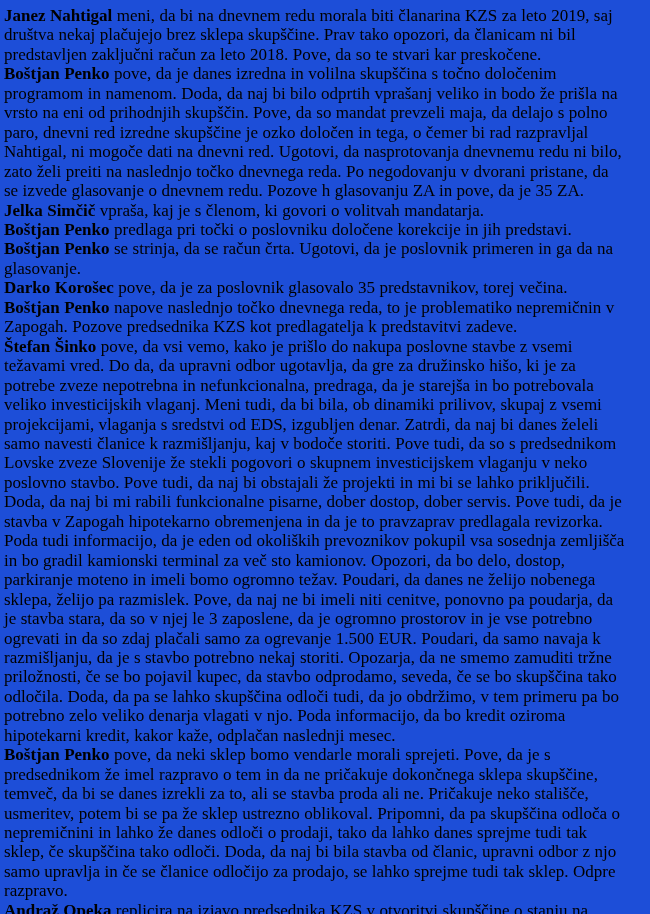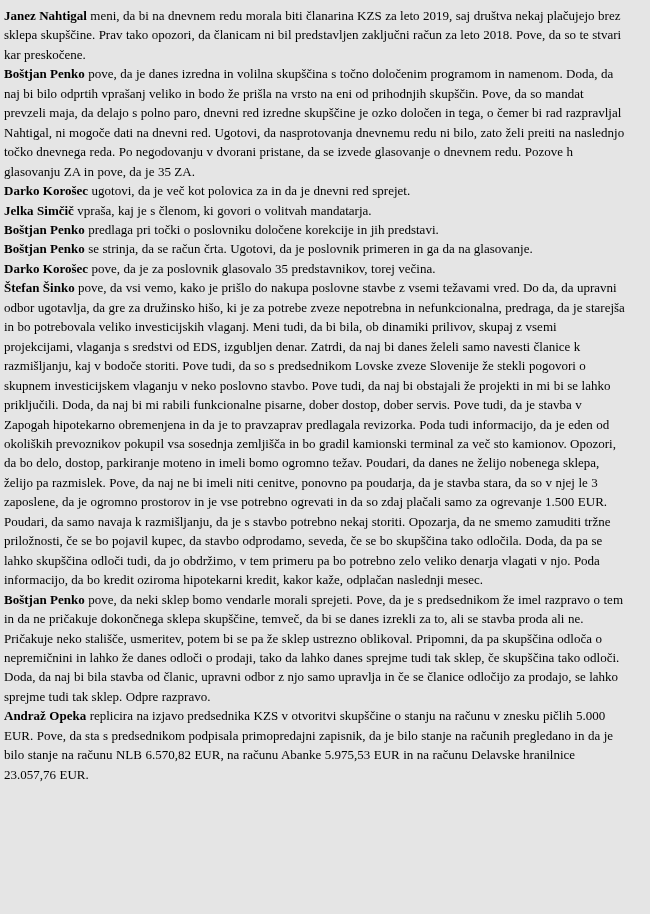--- a/index.html
+++ b/index.html
@@ -5,24 +5,24 @@
   html, body {
     margin: 0;
     padding: 0;
     background: #ffffff;
   }
   .page {
     width: 650px;
     height: 914px;
     box-sizing: border-box;
     padding: 6px 24px 0 4px;
-    background: #e5e5e5;
+    background: #1d4ed8;
     color: #000000;
     font-family: "Liberation Serif", "DejaVu Serif", serif;
-    font-size: 13px;
+    font-size: 17px;
     line-height: 19.45px;
     overflow: hidden;
   }
   .para {
     margin: 0;
     text-align: left;
     word-spacing: 0.2px;
   }
   .speaker {
     font-weight: bold;
@@ -30,30 +30,30 @@
 </style>
 </head>
 <body>
 
 <div class="page">
   <div>
   <p class="para"><span class="speaker">Janez Nahtigal</span> <span>meni, da bi na dnevnem redu morala biti članarina KZS za leto 2019, saj društva nekaj plačujejo brez sklepa skupščine. Prav tako opozori, da članicam ni bil predstavljen zaključni račun za leto 2018. Pove, da so te stvari kar preskočene.</span></p>
 
   <p class="para"><span class="speaker">Boštjan Penko</span> <span>pove, da je danes izredna in volilna skupščina s točno določenim programom in namenom. Doda, da naj bi bilo odprtih vprašanj veliko in bodo že prišla na vrsto na eni od prihodnjih skupščin. Pove, da so mandat prevzeli maja, da delajo s polno paro, dnevni red izredne skupščine je ozko določen in tega, o čemer bi rad razpravljal Nahtigal, ni mogoče dati na dnevni red. Ugotovi, da nasprotovanja dnevnemu redu ni bilo, zato želi preiti na naslednjo točko dnevnega reda. Po negodovanju v dvorani pristane, da se izvede glasovanje o dnevnem redu. Pozove h glasovanju ZA in pove, da je 35 ZA.</span></p>
 
-  <p class="para"><span class="speaker">Darko Korošec</span> <span>ugotovi, da je več kot polovica za in da je dnevni red sprejet.</span></p>
 
   <p class="para"><span class="speaker">Jelka Simčič</span> <span>vpraša, kaj je s členom, ki govori o volitvah mandatarja.</span></p>
 
   <p class="para"><span class="speaker">Boštjan Penko</span> <span>predlaga pri točki o poslovniku določene korekcije in jih predstavi.</span></p>
 
   <p class="para"><span class="speaker">Boštjan Penko</span> <span>se strinja, da se račun črta. Ugotovi, da je poslovnik primeren in ga da na glasovanje.</span></p>
 
   <p class="para"><span class="speaker">Darko Korošec</span> <span>pove, da je za poslovnik glasovalo 35 predstavnikov, torej večina.</span></p>
 
+  <p class="para"><span class="speaker">Boštjan Penko</span> <span>napove naslednjo točko dnevnega reda, to je problematiko nepremičnin v Zapogah. Pozove predsednika KZS kot predlagatelja k predstavitvi zadeve.</span></p>
 
   <p class="para"><span class="speaker">Štefan Šinko</span> <span>pove, da vsi vemo, kako je prišlo do nakupa poslovne stavbe z vsemi težavami vred. Do da, da upravni odbor ugotavlja, da gre za družinsko hišo, ki je za potrebe zveze nepotrebna in nefunkcionalna, predraga, da je starejša in bo potrebovala veliko investicijskih vlaganj. Meni tudi, da bi bila, ob dinamiki prilivov, skupaj z vsemi projekcijami, vlaganja s sredstvi od EDS, izgubljen denar. Zatrdi, da naj bi danes želeli samo navesti članice k razmišljanju, kaj v bodoče storiti. Pove tudi, da so s predsednikom Lovske zveze Slovenije že stekli pogovori o skupnem investicijskem vlaganju v neko poslovno stavbo. Pove tudi, da naj bi obstajali že projekti in mi bi se lahko priključili. Doda, da naj bi mi rabili funkcionalne pisarne, dober dostop, dober servis. Pove tudi, da je stavba v Zapogah hipotekarno obremenjena in da je to pravzaprav predlagala revizorka. Poda tudi informacijo, da je eden od okoliških prevoznikov pokupil vsa sosednja zemljišča in bo gradil kamionski terminal za več sto kamionov. Opozori, da bo delo, dostop, parkiranje moteno in imeli bomo ogromno težav. Poudari, da danes ne želijo nobenega sklepa, želijo pa razmislek. Pove, da naj ne bi imeli niti cenitve, ponovno pa poudarja, da je stavba stara, da  so v njej le 3 zaposlene, da je ogromno prostorov in je vse potrebno ogrevati in da so zdaj plačali samo za ogrevanje 1.500 EUR. Poudari, da samo navaja k razmišljanju, da je s stavbo potrebno nekaj storiti. Opozarja, da ne smemo zamuditi tržne priložnosti, če se bo pojavil kupec, da stavbo odprodamo, seveda, če se bo skupščina tako odločila. Doda, da pa se lahko skupščina odloči tudi, da jo obdržimo, v tem primeru pa bo potrebno zelo veliko denarja vlagati v njo. Poda informacijo, da bo kredit oziroma hipotekarni kredit, kakor kaže, odplačan naslednji mesec.</span></p>
 
   <p class="para"><span class="speaker">Boštjan Penko</span> <span>pove, da neki sklep bomo vendarle morali sprejeti. Pove, da je s predsednikom že imel razpravo o tem in da ne pričakuje dokončnega sklepa skupščine, temveč, da bi se danes izrekli za to, ali se stavba proda ali ne. Pričakuje neko stališče, usmeritev, potem bi se pa že sklep ustrezno oblikoval. Pripomni, da pa skupščina odloča o nepremičnini in lahko že danes odloči o prodaji, tako da lahko danes sprejme tudi tak sklep, če skupščina tako odloči. Doda, da naj bi bila stavba od članic, upravni odbor z njo samo upravlja in če se članice odločijo za prodajo, se lahko sprejme tudi tak sklep. Odpre razpravo.</span></p>
 
 
 
   <p class="para"><span class="speaker">Andraž Opeka</span> <span>replicira na izjavo predsednika KZS v otvoritvi skupščine o stanju na računu v znesku pičlih 5.000 EUR. Pove, da sta s predsednikom podpisala primopredajni zapisnik, da je bilo stanje na računih pregledano in da je bilo stanje na računu NLB 6.570,82 EUR, na računu Abanke 5.975,53 EUR in na računu Delavske hranilnice 23.057,76 EUR.</span></p>
 
 </div>

